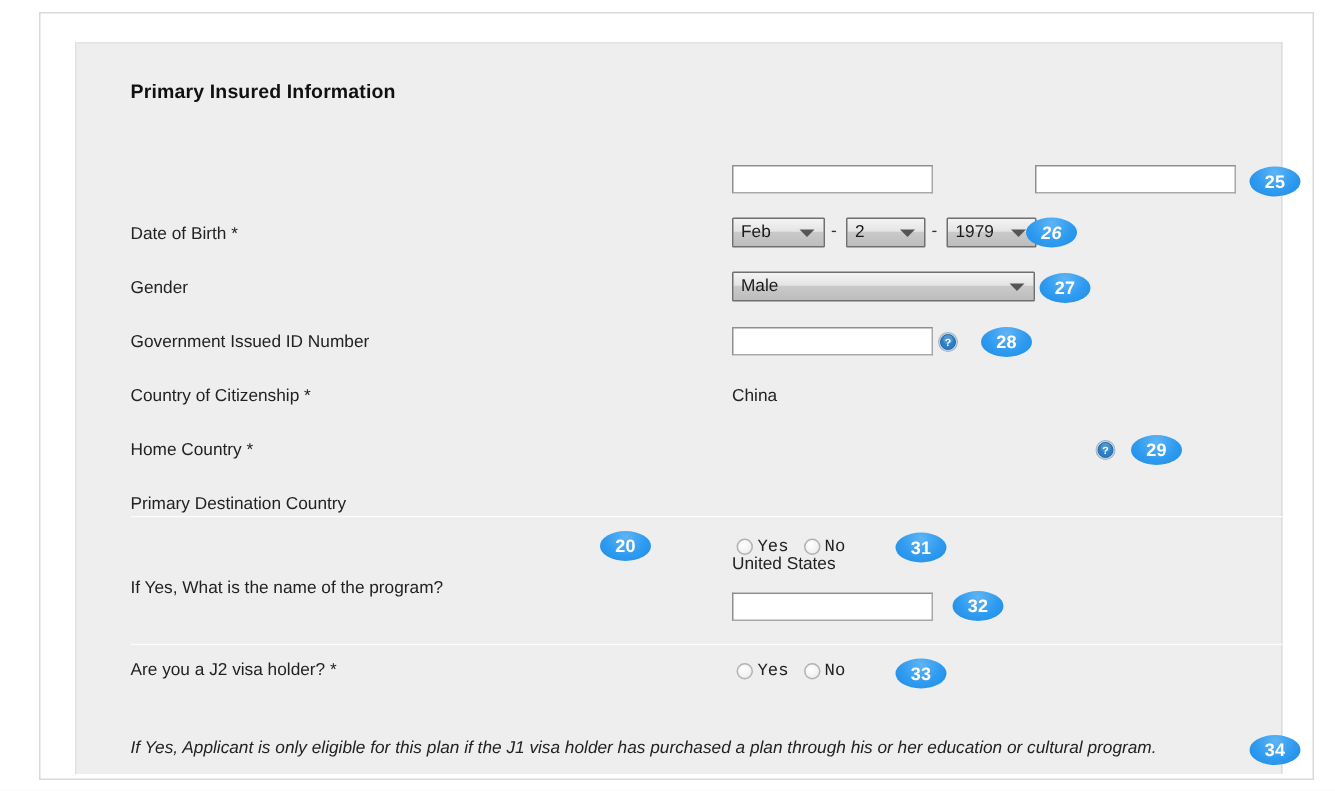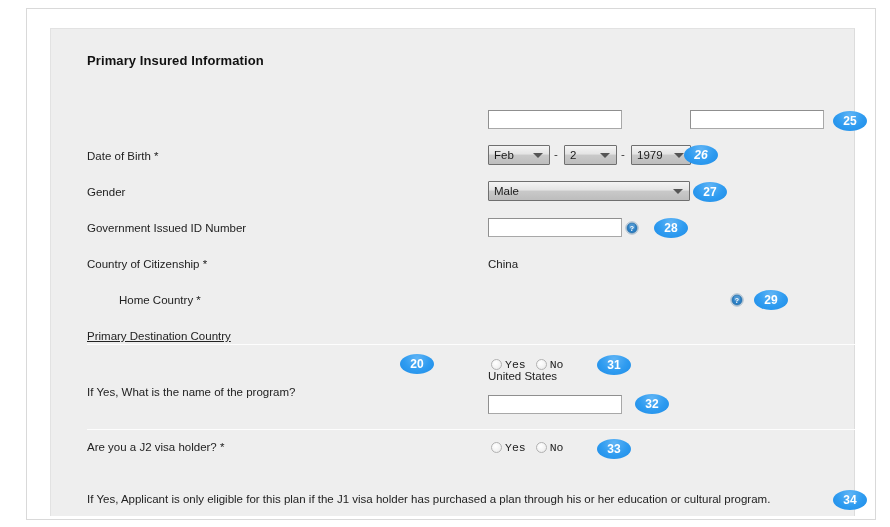--- a/index.html
+++ b/index.html
@@ -155,20 +155,21 @@
     height: 1px;
     background: #dcdcdc;
     border-bottom: 1px solid #fdfdfd;
   }
 
   .note {
     position: absolute;
     font-size: 11.5px;
     color: #222222;
     white-space: nowrap;
+    font-style: italic;
   }
 </style>
 </head>
 <body>
 
 <div id="page">
 
   <div class="outer-card">
 
     <div class="form-panel">
@@ -212,32 +213,32 @@
           <circle cx="7" cy="7" r="5" fill="#2b7fc4" stroke="#1c5f96" stroke-width="0.6"></circle>
           <circle cx="7" cy="5.4" r="3.2" fill="#69a9dd" opacity="0.55"></circle>
           <text x="7" y="9.9" font-size="7" font-weight="bold" fill="#ffffff" text-anchor="middle" font-family="Liberation Sans, sans-serif">?</text>
         </svg>
       </span>
       <div class="badge" style="left:603px; top:189px;">28</div>
 
       <div class="lbl" style="left:36px; top:229px;">Country of Citizenship *</div>
       <div class="static-val" style="left:437px; top:229px;">China</div>
 
-      <div class="lbl" style="left:36px; top:265px;margin-left:32px;">Home Country *</div>
+      <div class="lbl" style="left:36px; top:265px;">Home Country *</div>
       <span class="help-icon" style="left:679px; top:264px;">
         <svg width="14" height="14" viewBox="0 0 14 14">
           <circle cx="7" cy="7" r="6.3" fill="#c8d8e6" stroke="#9fb3c4" stroke-width="0.7"></circle>
           <circle cx="7" cy="7" r="5" fill="#2b7fc4" stroke="#1c5f96" stroke-width="0.6"></circle>
           <circle cx="7" cy="5.4" r="3.2" fill="#69a9dd" opacity="0.55"></circle>
           <text x="7" y="9.9" font-size="7" font-weight="bold" fill="#ffffff" text-anchor="middle" font-family="Liberation Sans, sans-serif">?</text>
         </svg>
       </span>
       <div class="badge" style="left:703px; top:261px;">29</div>
 
-      <div class="lbl" style="left:36px; top:301px;text-decoration:underline;">Primary Destination Country</div>
+      <div class="lbl" style="left:36px; top:301px;">Primary Destination Country</div>
       <div class="static-val" style="left:437px; top:301px;margin-top:40px;">United States</div>
 
       <div class="rule" style="left:36px; top:315px; width:768px;"></div>
 
       <div class="badge" style="left:349px; top:325px;">20</div>
 
       <div class="radio-group" style="left:440px; top:329px;">
         <span class="radio-opt">
           <span class="radio-dot"></span>
           <span>Yes</span>

